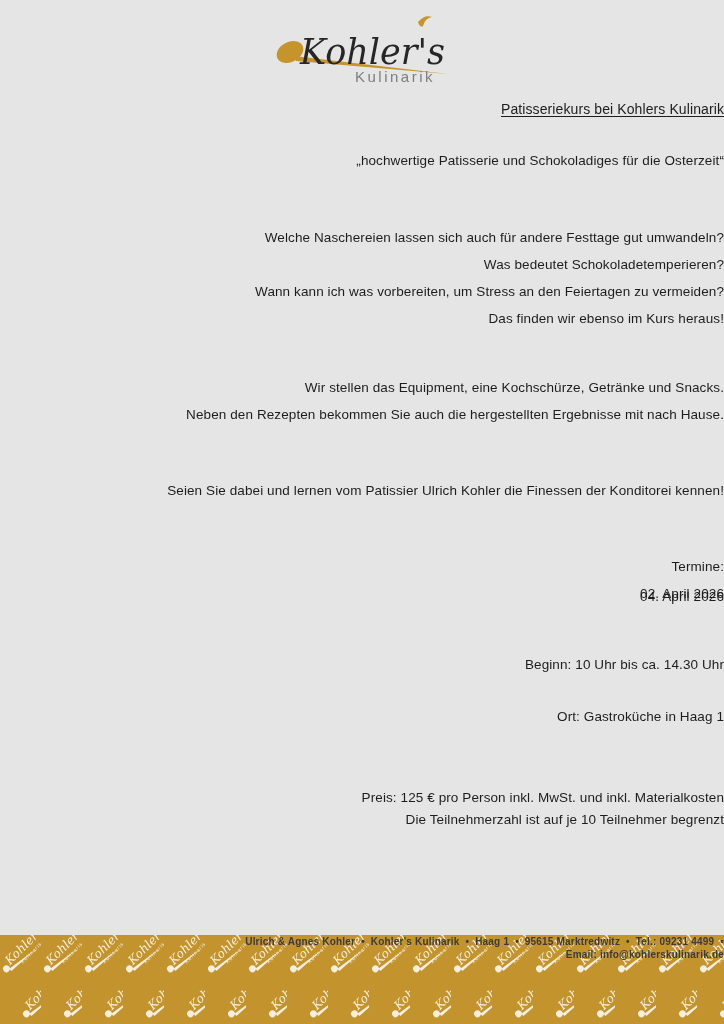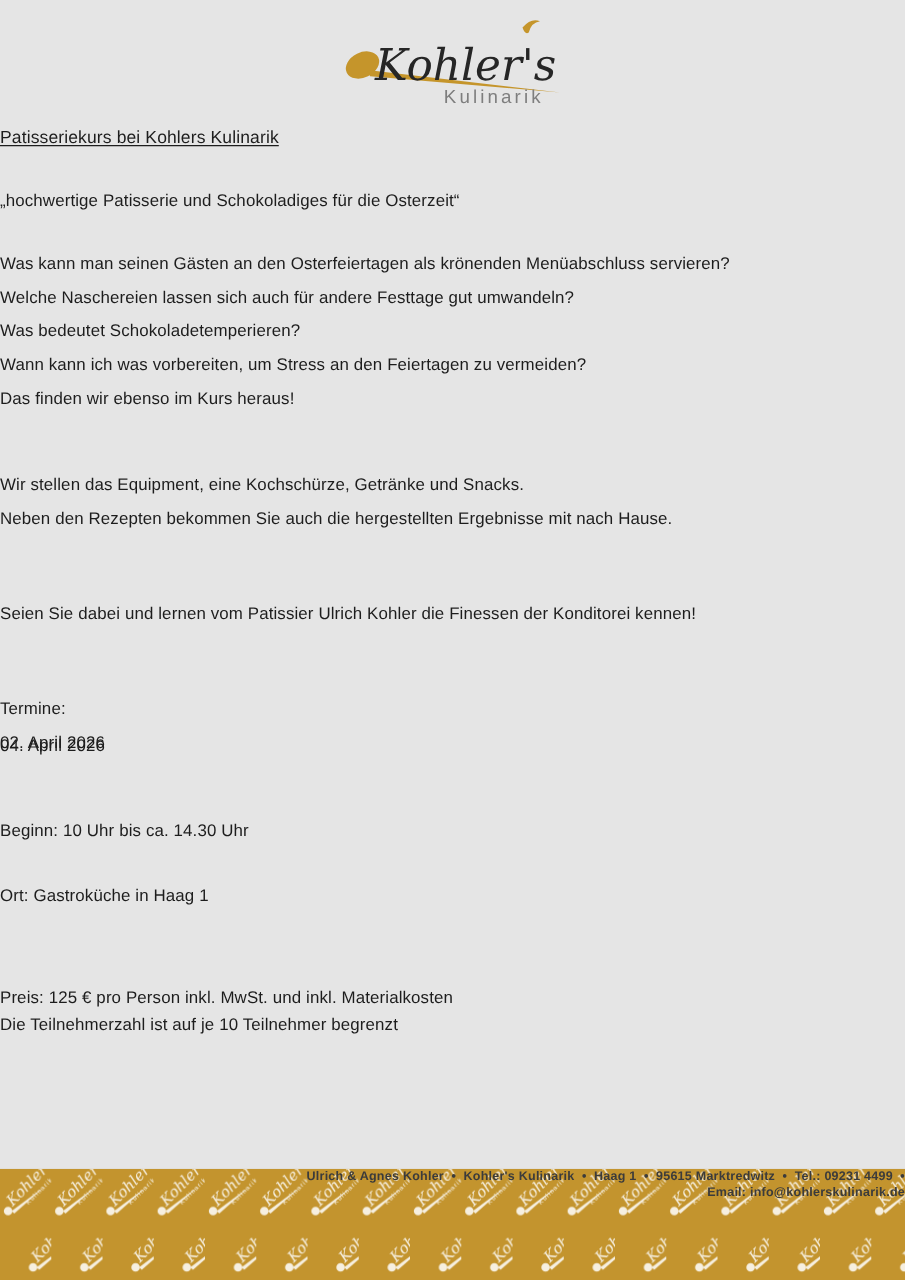--- a/index.html
+++ b/index.html
@@ -9,21 +9,21 @@
     height: 1024px;
     background: #e5e5e5;
     font-family: "Liberation Sans", "DejaVu Sans", sans-serif;
     color: #1d1d1d;
     overflow: hidden;
   }
   .txt {
     position: absolute;
     left: 0;
     width: 724px;
-    text-align: left;
+    text-align: right;
     font-size: 13.5px;
     line-height: 18px;
     white-space: nowrap;
     letter-spacing: 0.1px;
   }
   .title {
     text-decoration: underline;
     text-underline-offset: 2px;
     font-size: 14px;
   }
@@ -69,21 +69,20 @@
       <path d="M156 12 q7 -8 14 -5 q-7 1 -9 9 q-3 2 -5 -4 Z" fill="#C5952B"></path>
       <text x="38" y="54" font-family="'DejaVu Serif', serif" font-style="italic" font-size="35" fill="#262626">Kohler's</text>
       <text x="93" y="72" font-family="'Liberation Sans', sans-serif" font-size="15" letter-spacing="2.5" fill="#7e7e7e">Kulinarik</text>
     </svg>
   </div>
 
   <div class="txt title" style="top:100px">Patisseriekurs bei Kohlers Kulinarik</div>
 
   <div class="txt" style="top:152px">„hochwertige Patisserie und Schokoladiges für die Osterzeit“</div>
 
-  <div class="txt" style="top:202px">Was kann man seinen Gästen an den Osterfeiertagen als krönenden Menüabschluss servieren?</div>
   <div class="txt" style="top:229px">Welche Naschereien lassen sich auch für andere Festtage gut umwandeln?</div>
   <div class="txt" style="top:256px">Was bedeutet Schokoladetemperieren?</div>
   <div class="txt" style="top:283px">Wann kann ich was vorbereiten, um Stress an den Feiertagen zu vermeiden?</div>
   <div class="txt" style="top:310px">Das finden wir ebenso im Kurs heraus!</div>
 
   <div class="txt" style="top:379px">Wir stellen das Equipment, eine Kochschürze, Getränke und Snacks.</div>
   <div class="txt" style="top:406px">Neben den Rezepten bekommen Sie auch die hergestellten Ergebnisse mit nach Hause.</div>
 
   <div class="txt" style="top:482px">Seien Sie dabei und lernen vom Patissier Ulrich Kohler die Finessen der Konditorei kennen!</div>
 

